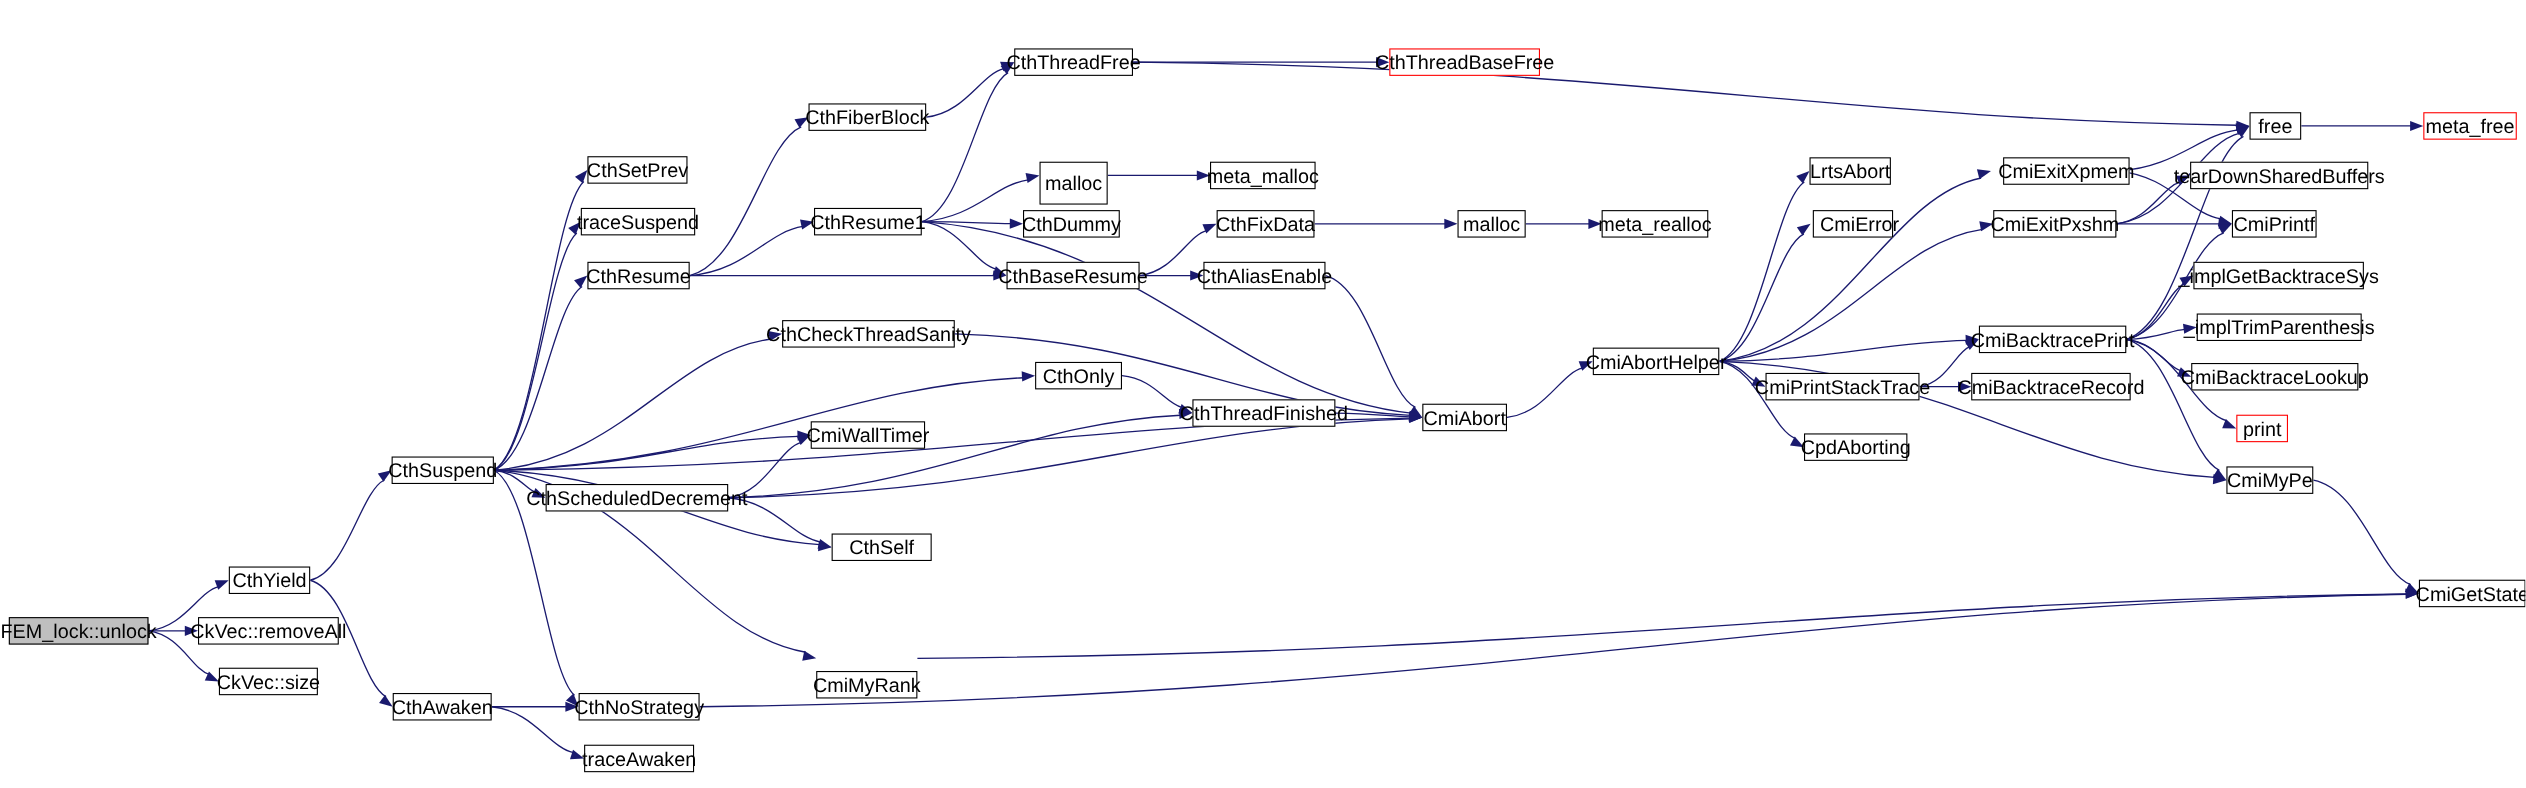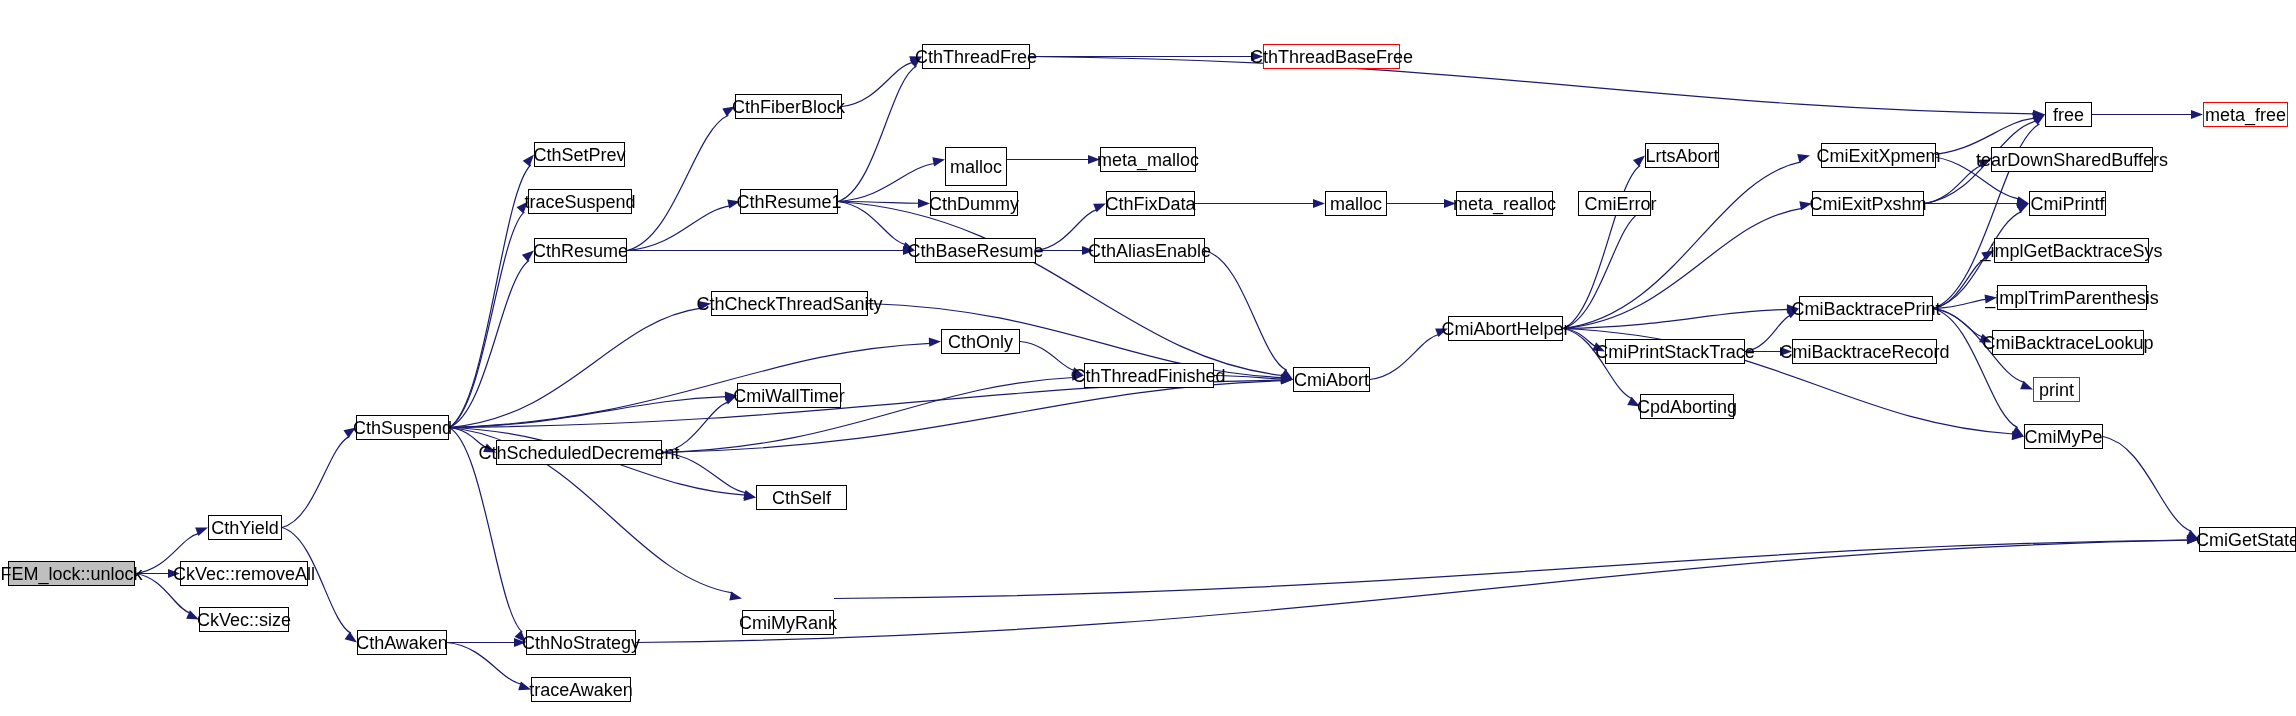--- a/index.html
+++ b/index.html
@@ -276,21 +276,21 @@
     </div>
     <div class="node ext" style="left: 1263px; top: 44px; width: 137px; height: 25px;">
       <span>CthThreadBaseFree</span>
     </div>
     <div class="node" style="left: 1448px; top: 316px; width: 115px; height: 25px;">
       <span>CmiAbortHelper</span>
     </div>
     <div class="node" style="left: 1645px; top: 143px; width: 74px; height: 25px;">
       <span>LrtsAbort</span>
     </div>
-    <div class="node" style="left: 1578px; top: 191px; width: 73px; height: 25px; padding-left: 12px;">
+    <div class="node" style="left: 1648px; top: 191px; width: 73px; height: 25px; padding-left: 12px;">
       <span>CmiError</span>
     </div>
     <div class="node" style="left: 1605px; top: 339px; width: 140px; height: 25px;">
       <span>CmiPrintStackTrace</span>
     </div>
     <div class="node" style="left: 1640px; top: 394px; width: 94px; height: 25px;">
       <span>CpdAborting</span>
     </div>
     <div class="node" style="left: 1810px; top: 143px; width: 115px; height: 25px; margin-left: 11px;">
       <span>CmiExitXpmem</span>

